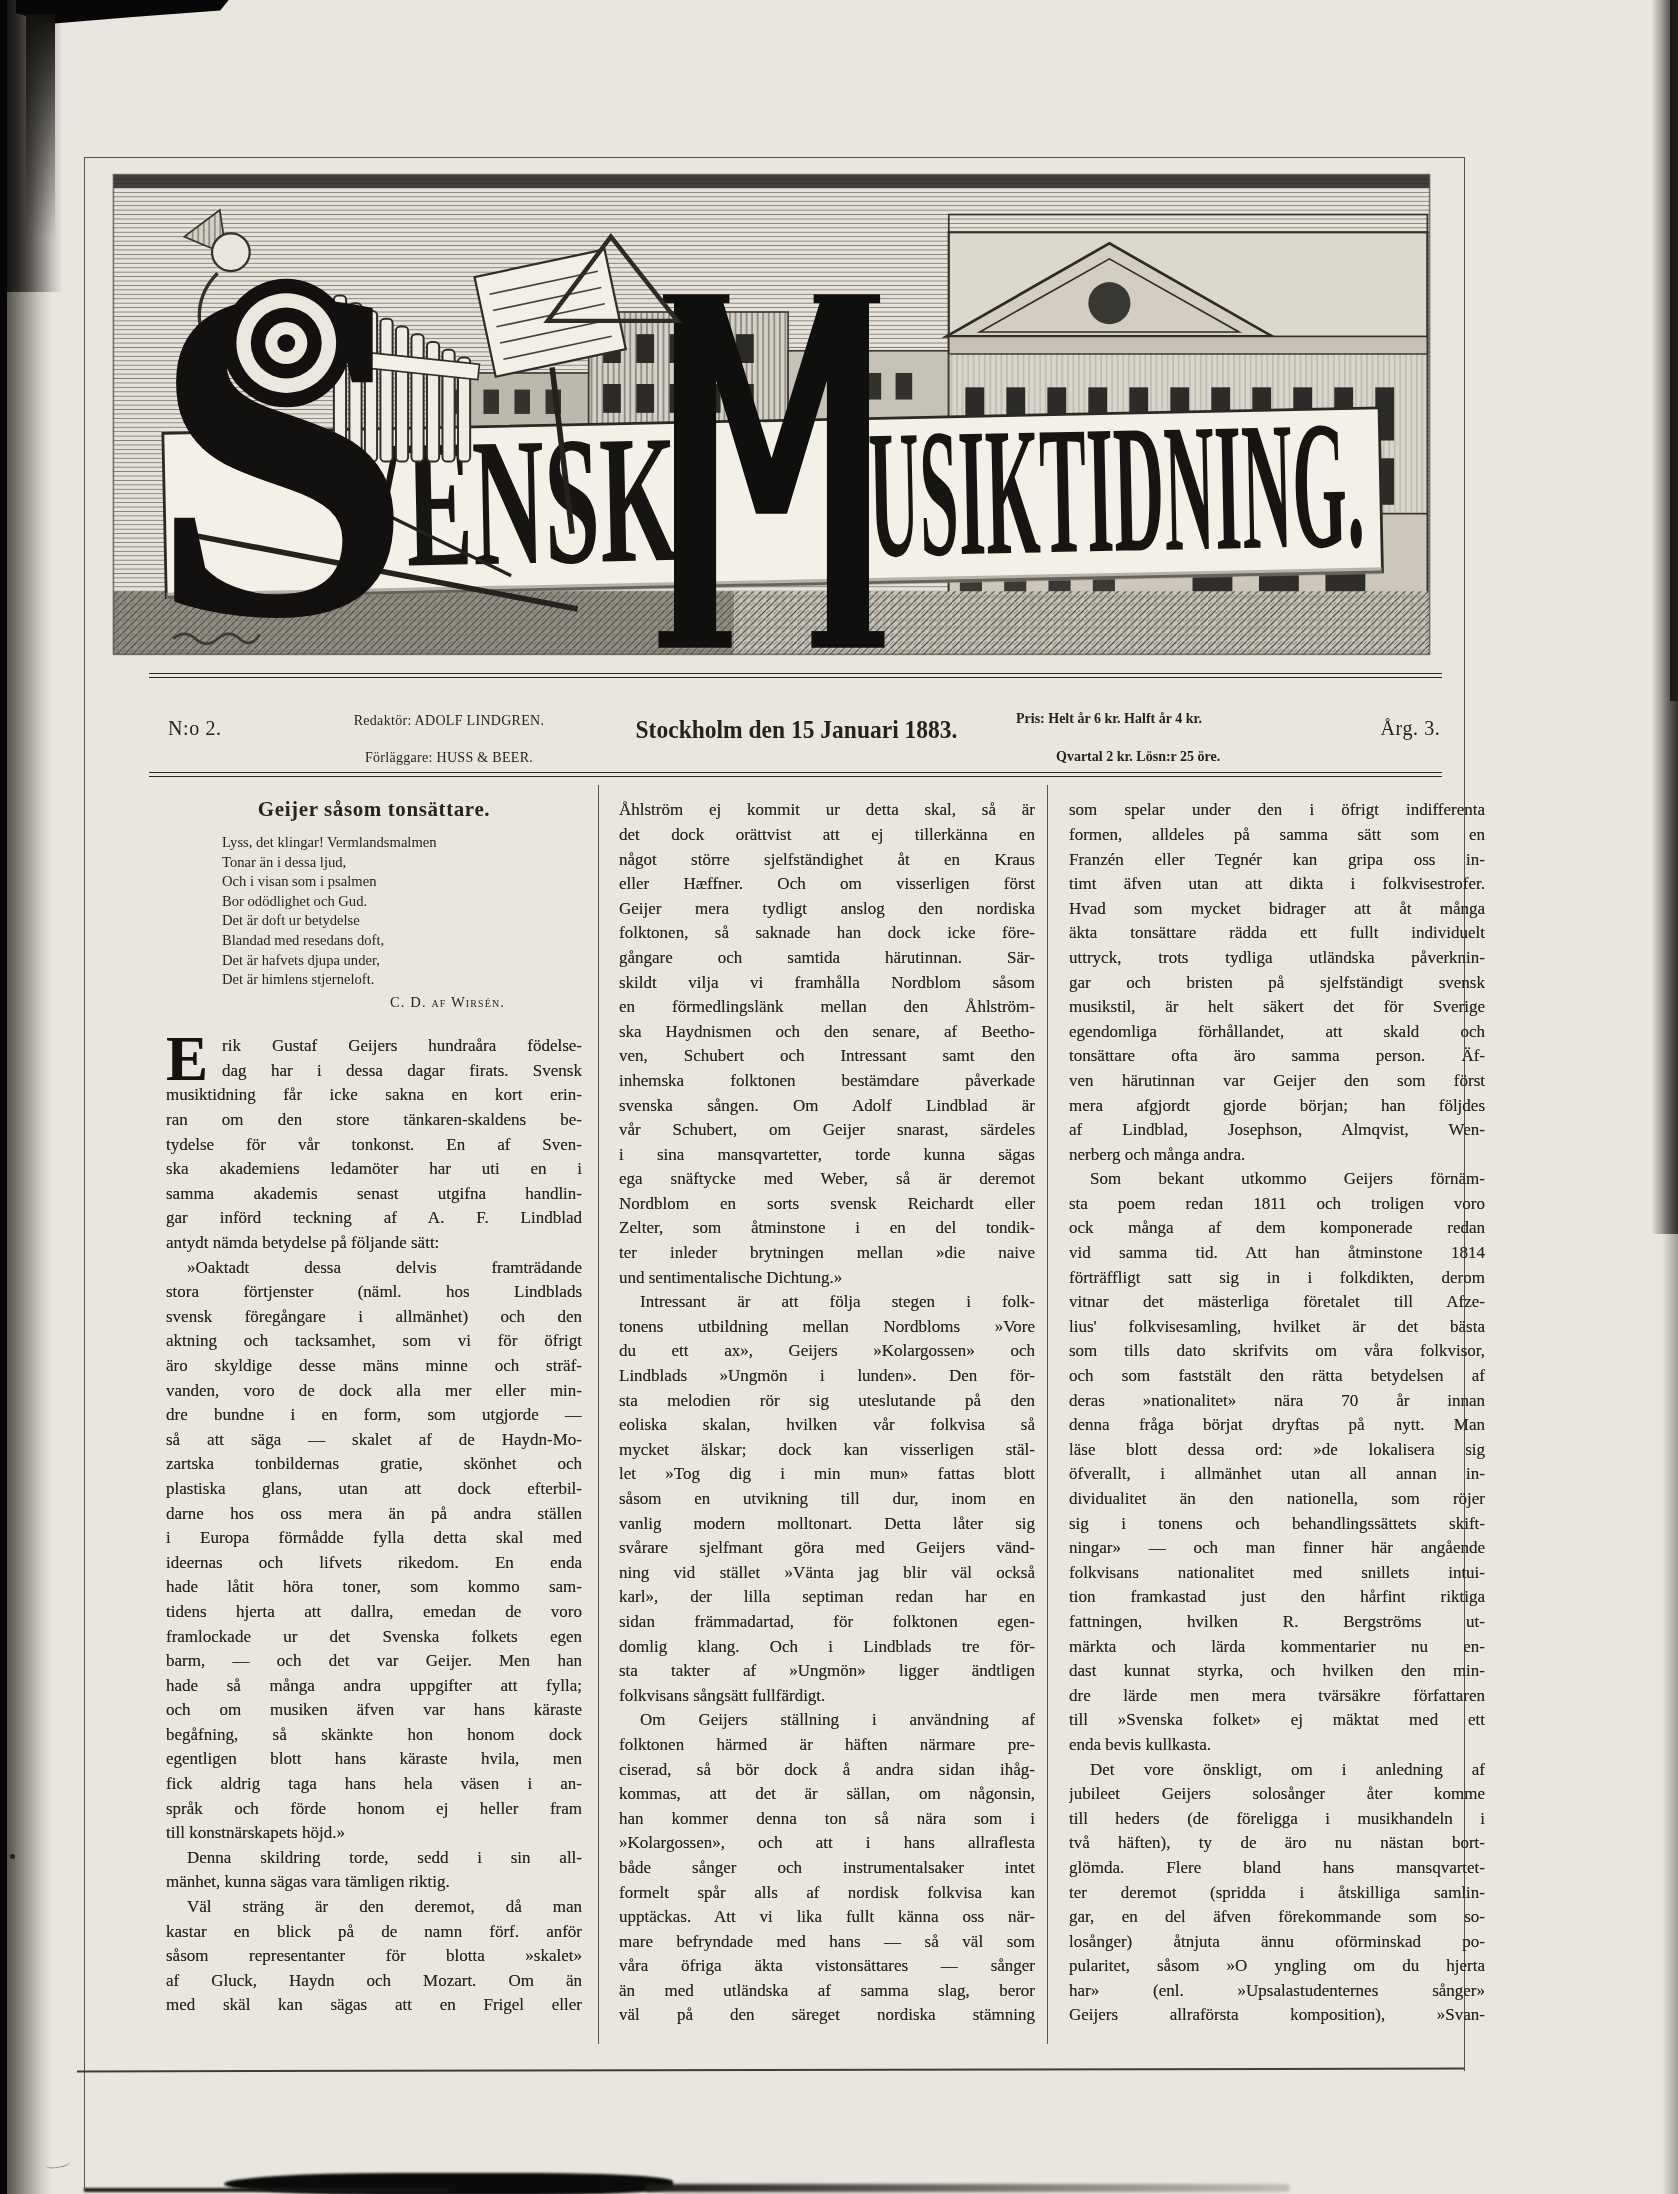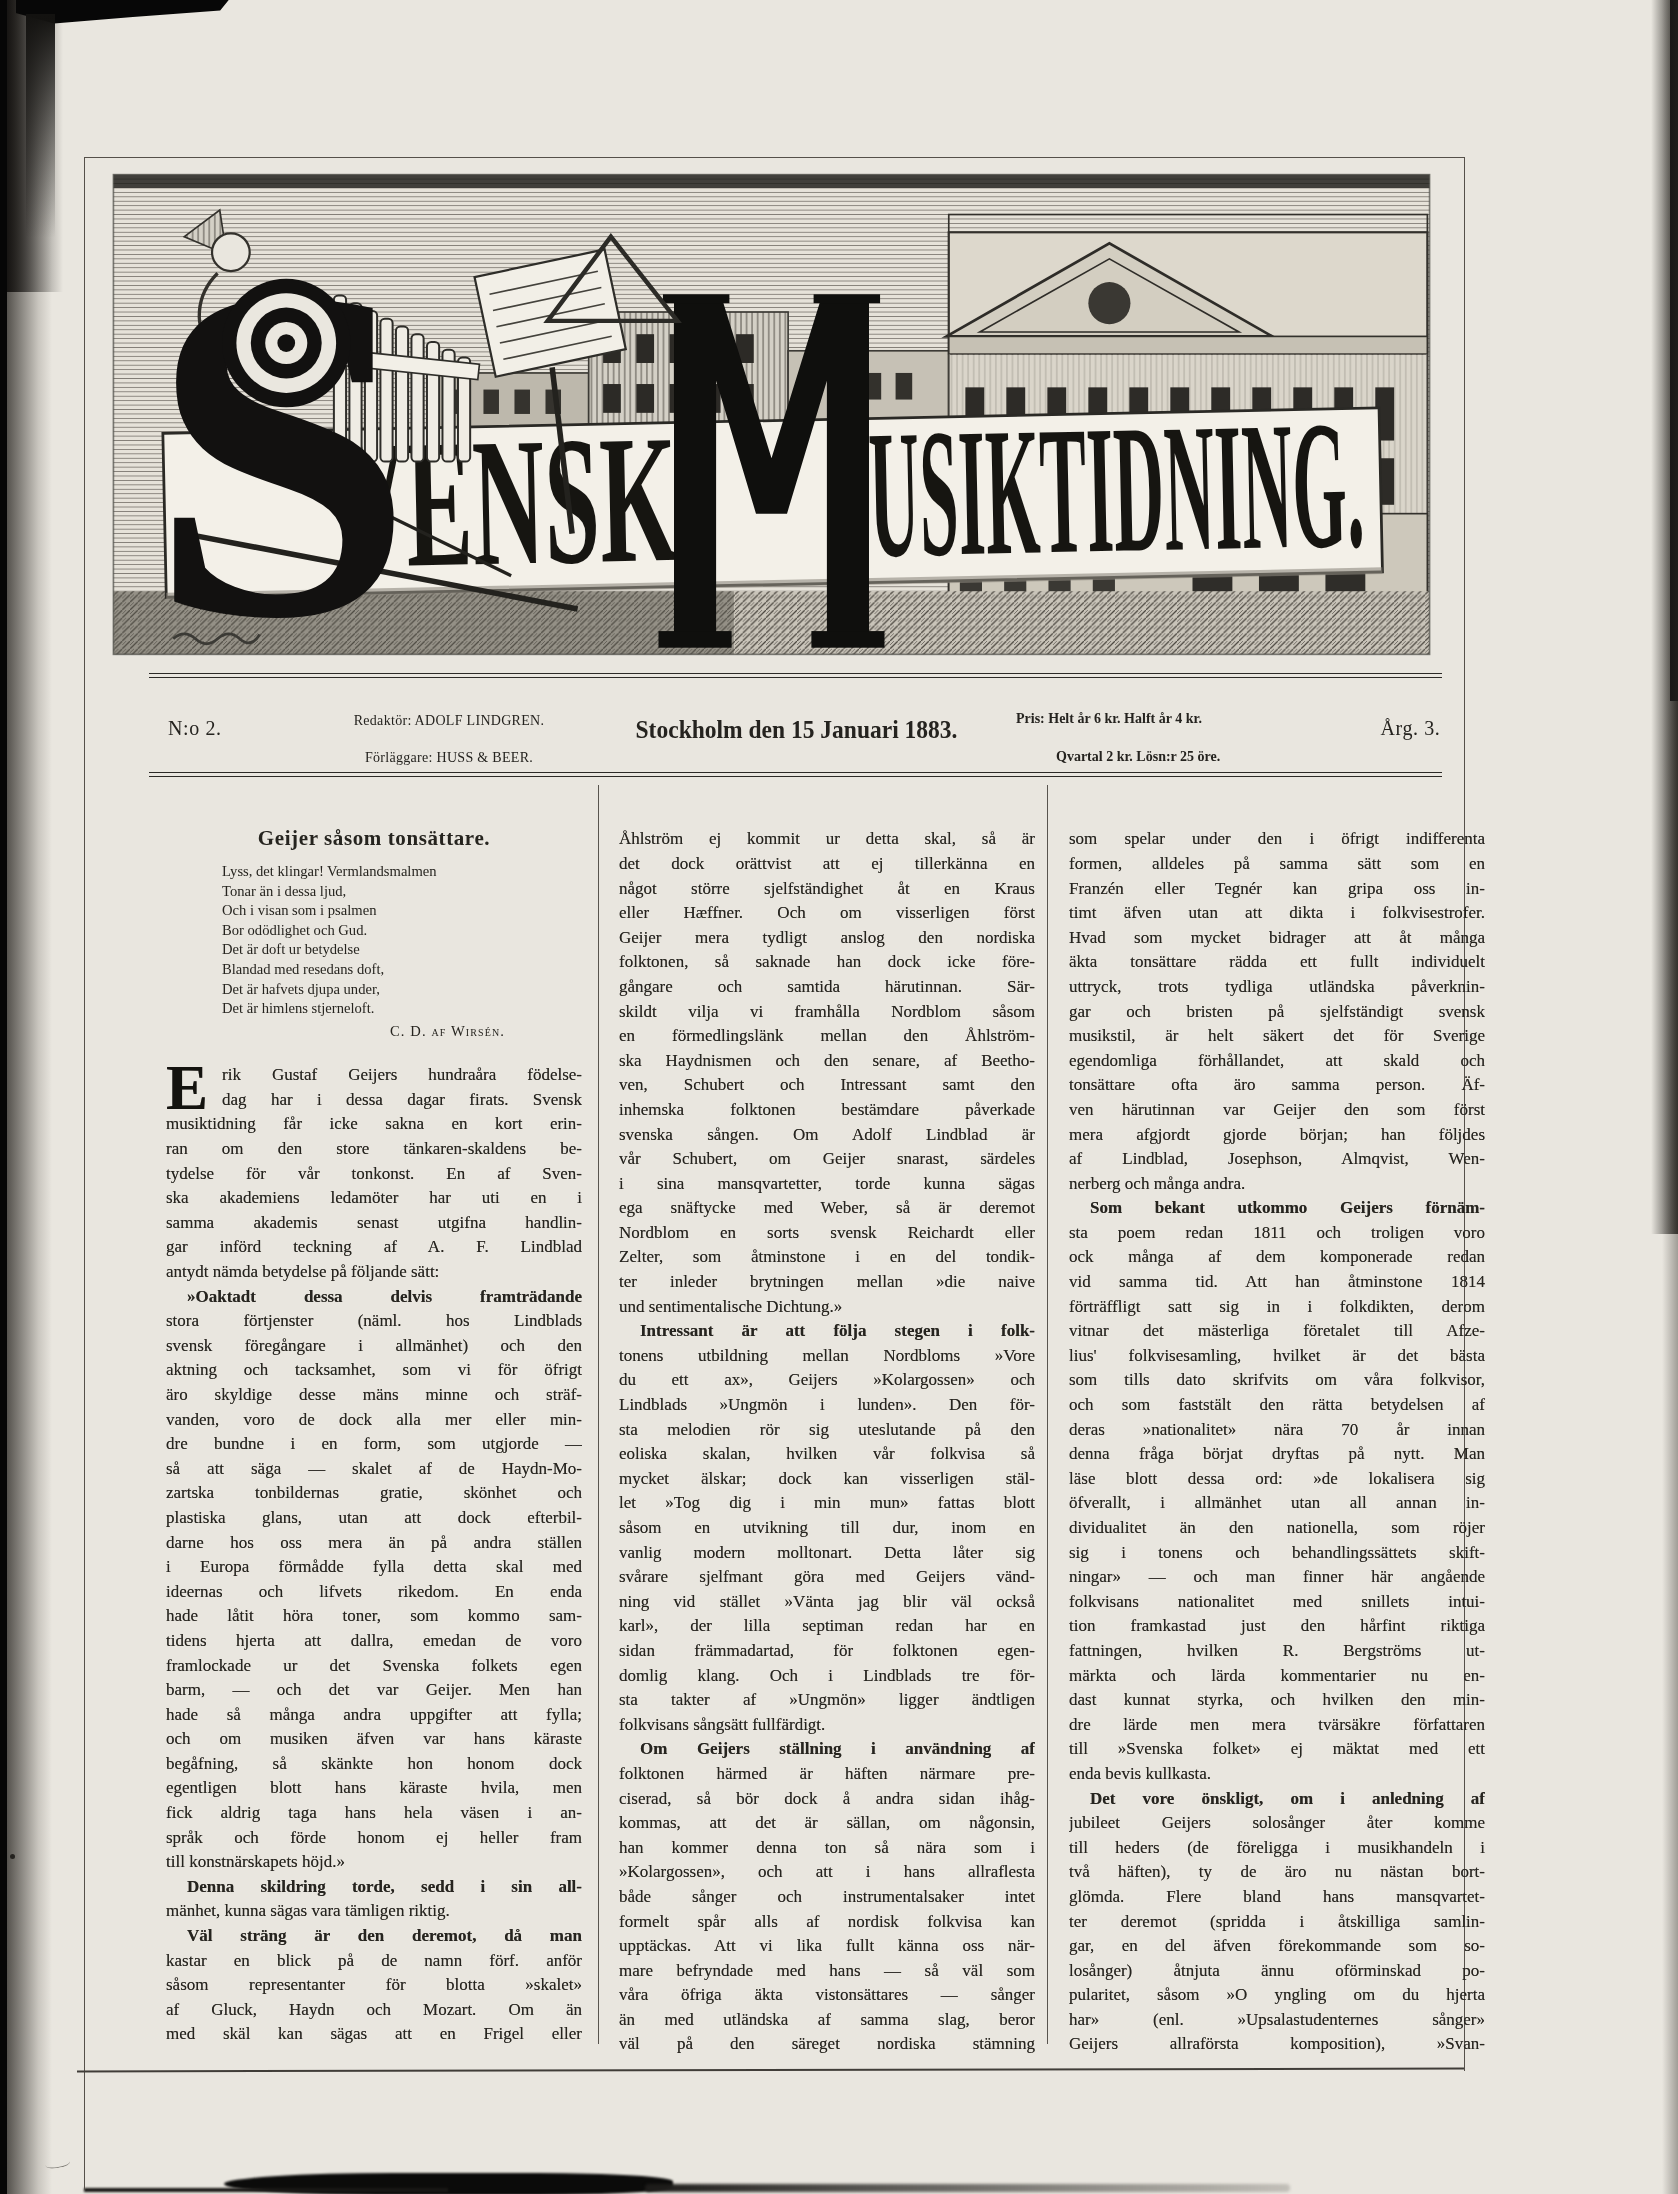--- a/index.html
+++ b/index.html
@@ -45,32 +45,32 @@
   .dbl-bot{top:772px;}
   
   .hd{color:#25231f;}
   .hd-issue{left:168px;top:717px;width:146px;font-size:20px;letter-spacing:0.6px;}
   .hd-edit{left:292px;top:702px;width:314px;text-align:center;font-size:14px;line-height:37px;letter-spacing:0.3px;}
   .hd-date{left:589px;top:716px;width:415px;text-align:center;font-size:25px;font-weight:bold;transform:scaleX(.94);}
   .hd-price{left:1016px;top:700px;width:314px;font-size:14px;font-weight:600;line-height:38px;}
   .hd-price .l2{margin-left:40px;}
   .hd-vol{left:1357px;top:717px;width:107px;font-size:20px;letter-spacing:0.6px;text-align:center;}
   
-  .column{top:824px;width:416px;}
+  .column{top:795px;width:416px;}
   .c0{left:166px;}.c1{left:619px;}.c2{left:1069px;}
   h2.atitle{margin:0 0 0 0;font-size:21px;font-weight:bold;text-align:center;letter-spacing:0.6px;line-height:29px;}
   .poem{margin:9px 0 21px 56px;}
   .poem-line{font-size:14.6px;line-height:19.6px;white-space:pre;}
   .poem-author{font-size:14.6px;line-height:22.4px;font-variant:small-caps;letter-spacing:1.1px;margin:1.1px 0 0 168px;}
   .col-body{text-shadow:0 0 0.2px rgba(42,38,32,.55);}
   .cb-pad{margin-top:3.4px;}
   .tline{font-size:17px;height:24.6px;line-height:24.6px;overflow:hidden;
     text-align:justify;text-align-last:justify;white-space:normal;}
   .tline.end{text-align-last:left;}
-  .tline.ind{text-indent:21px;font-weight:bold;}
+  .tline.ind{text-indent:21px;}
   .dropcap{float:left;width:56px;height:48px;font-size:63px;line-height:48px;font-weight:bold;
     color:#14130f;text-align:left;position:relative;top:1.1px;}
   
   .masthead{left:99px;top:168px;width:1345px;height:493px;}
 </style>
 </head>
 <body>
 
 <div class="abs edge-left1"></div>
 <div class="abs edge-left2"></div>

